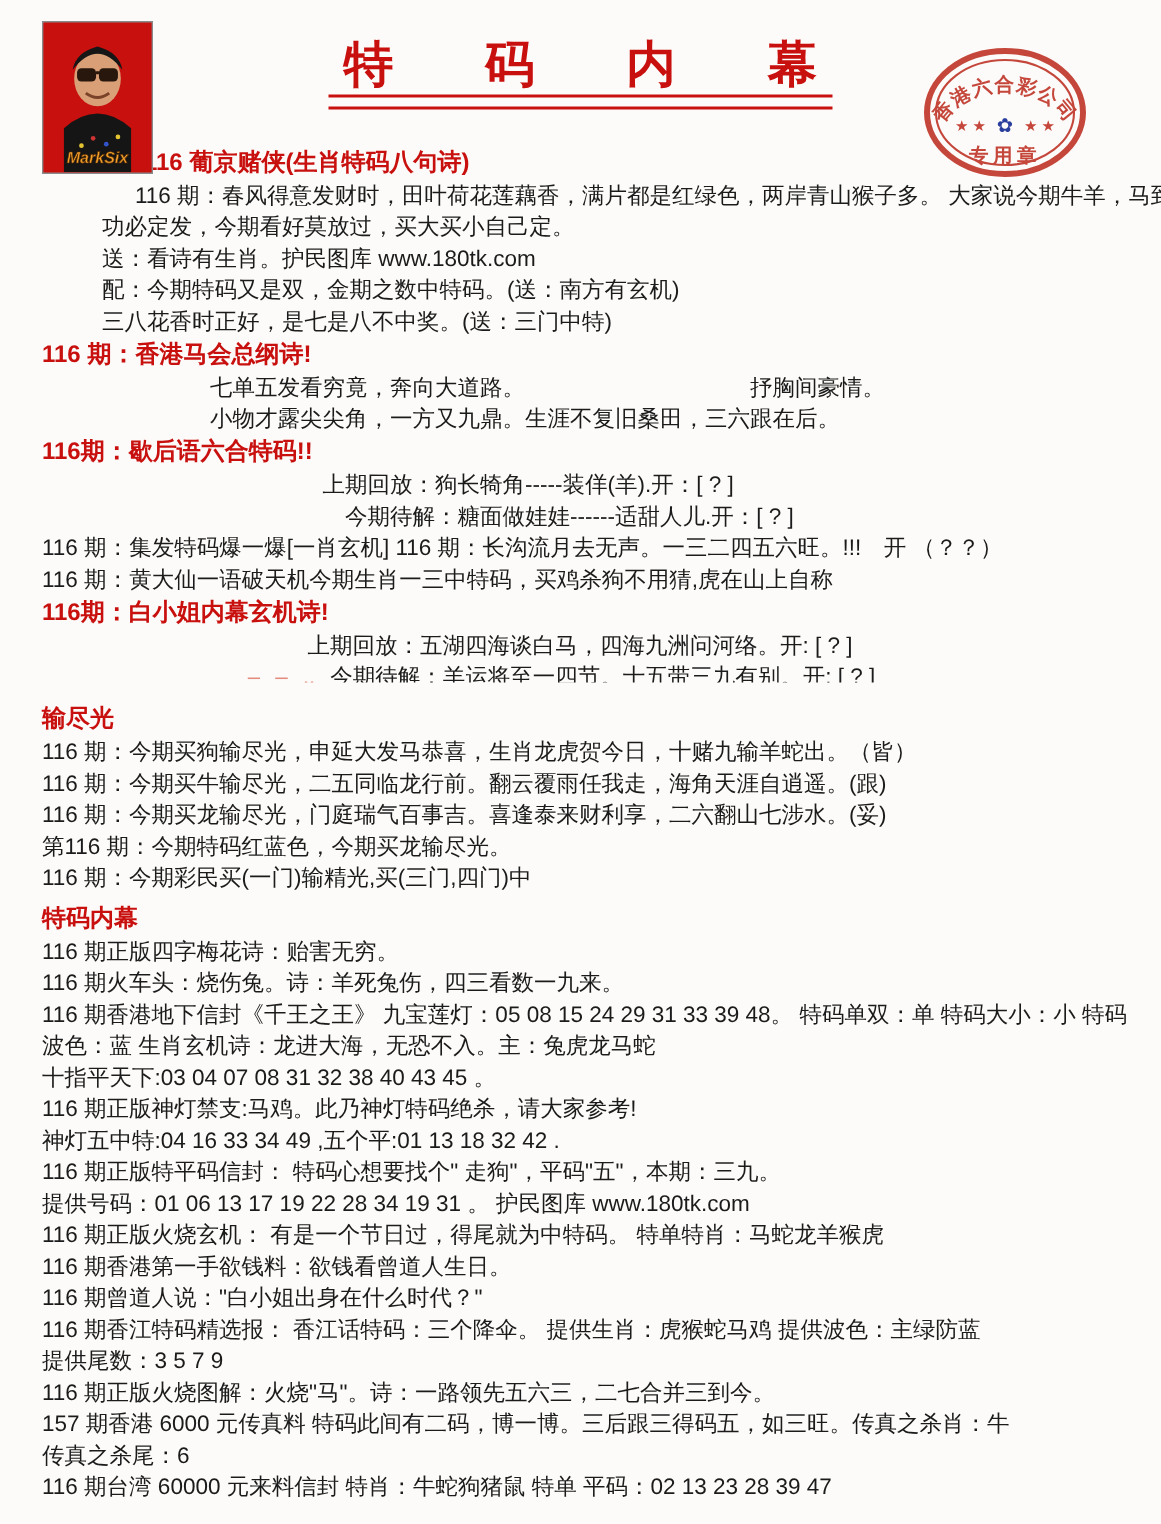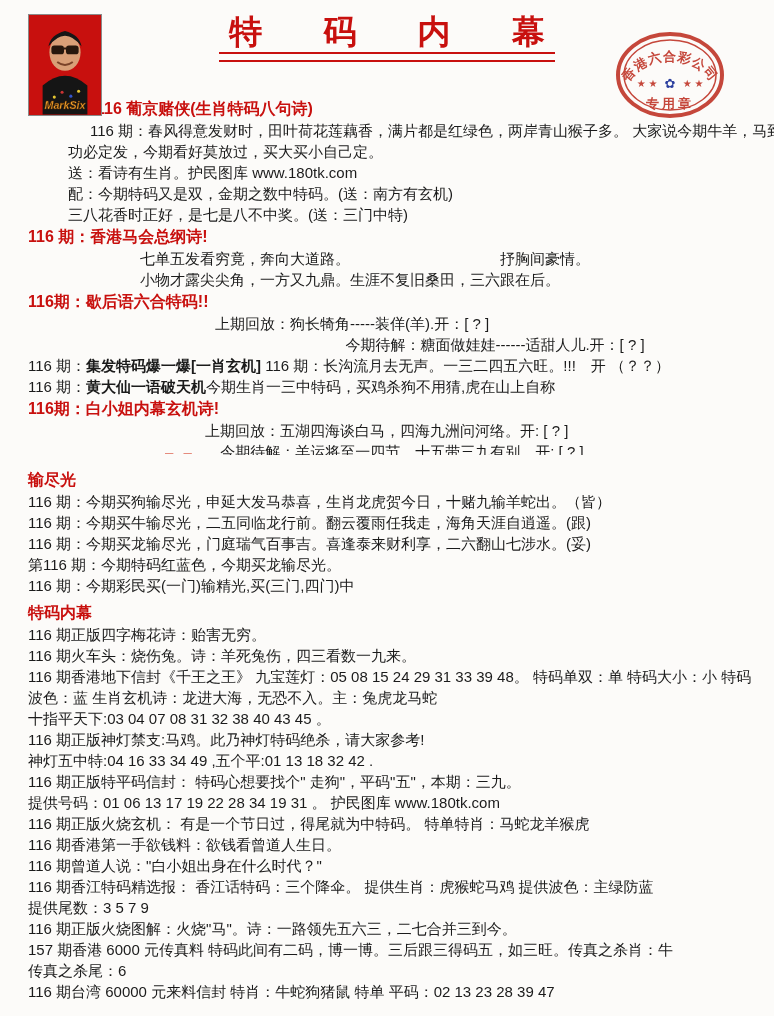--- a/index.html
+++ b/index.html
@@ -13,49 +13,49 @@
     font-family:"Liberation Sans", sans-serif;
     color:#1b1b1b;
   }
   
   .header{position:relative;height:96px;}
   .photo{
     position:absolute;left:28px;top:14px;width:74px;height:102px;
     border:1px solid #8a8a8a;box-sizing:border-box;z-index:3;background:#c8100e;
   }
   .photo svg{display:block;width:100%;height:100%;}
-  .title-wrap{padding-top:13px;text-align:center;text-decoration:underline;}
+  .title-wrap{padding-top:24px;text-align:center;text-decoration:underline;}
   .page-title{
     display:inline-block;
     font-size:33px;font-weight:bold;color:#c8100e;
     letter-spacing:26px;padding-left:26px;
     line-height:38px;white-space:pre;
   }
   .title-underline{
     width:336px;height:6px;margin:1px auto 0 auto;
     border-top:2px solid #c8100e;border-bottom:2px solid #c8100e;
   }
   .stamp{position:absolute;right:48px;top:30px;width:112px;height:90px;z-index:3;}
   .stamp svg{display:block;width:100%;height:100%;}
   
   .content{padding:2px 14px 0 28px;}
   .line{
     font-size:15px;line-height:20px;margin-bottom:1px;
     white-space:pre;font-weight:500;
   }
   .red{color:#c8100e;font-weight:bold;font-size:16px;line-height:22px;}
-  .b{font-weight:bold;}
+  .b{font-weight:normal;}
   .ml40{margin-left:40px;}
   .ml62{margin-left:62px;}
   .ml68{margin-left:68px;}
   .ml112{margin-left:112px;}
   .ml137{margin-left:137px;}
   .ml177{margin-left:177px;}
   .ml187{margin-left:187px;}
-  .ml202{margin-left:202px;text-align:center;}
+  .ml202{margin-left:202px;}
   .gap{margin-left:150px;text-align:center;}
   .mt{margin-top:14px;}
   .mt2{margin-top:6px;}
   .clipped{height:13px;overflow:hidden;}
   .scribble{color:#e58b7d;letter-spacing:3px;}
 </style>
 </head>
 <body>
 
 <div class="page">

